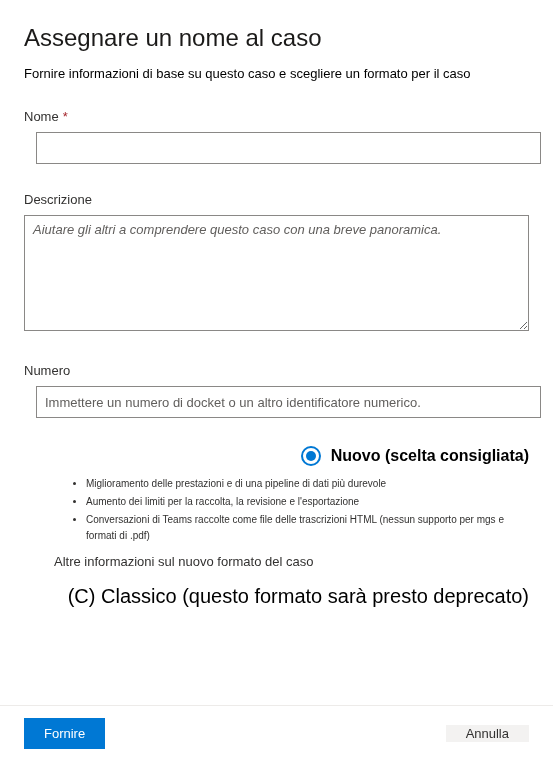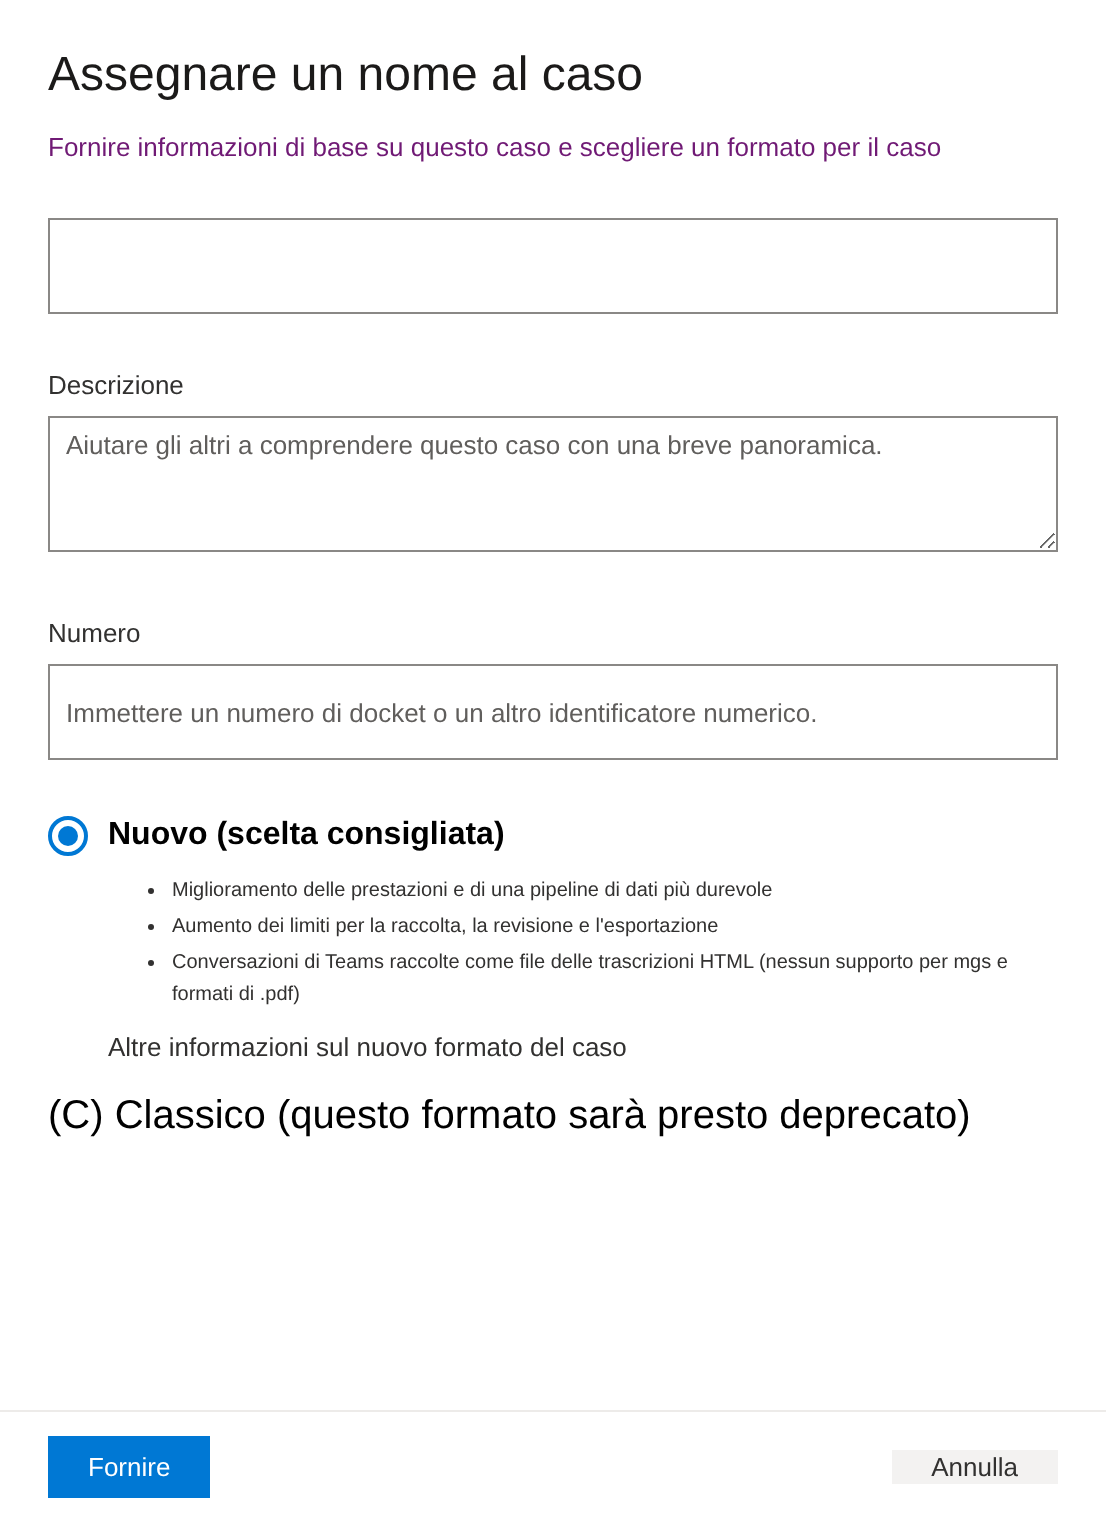--- a/index.html
+++ b/index.html
@@ -13,54 +13,55 @@
     padding: 24px 24px 0 24px;
   }
   .page-title {
     font-size: 24px;
     font-weight: 400;
     color: #1b1a19;
     margin-bottom: 14px;
   }
   .subtitle {
     font-size: 13px;
-    color: #701a75;
+    color: #000000;
     margin-bottom: 28px;
   }
   .field-group { margin-bottom: 28px; }
   .field-label {
     font-size: 13px;
     color: #323130;
     display: block;
     margin-bottom: 8px;
   }
   .required { color: #a4262c; margin-left: 4px; }
   .text-input, .textarea-input {
     width: 100%;
     border: 1px solid #8a8886;
     background: #fff;
     font-family: inherit;
     font-size: 13px;
     padding: 6px 8px;
     outline: none;
   }
-  .text-input { height: 48px; }
-  .textarea-input { height: 68px; resize: both; }
+  .text-input { height: 32px; margin-left: 12px; }
+  .textarea-input { height: 116px; resize: both; font-style: italic; }
   .text-input::placeholder, .textarea-input::placeholder { color: #605e5c; }
   .format-label {
     font-size: 13px;
     color: #323130;
     margin-bottom: 14px;
     display: block;
   }
   .radio-row {
     display: flex;
     align-items: center;
     gap: 10px;
     margin-bottom: 10px;
+    justify-content: flex-end;
   }
   .radio-outer {
     width: 20px; height: 20px;
     border: 2px solid #0078d4;
     border-radius: 50%;
     display: flex; align-items: center; justify-content: center;
     cursor: pointer;
   }
   .radio-inner {
     width: 10px; height: 10px;
@@ -130,20 +131,23 @@
     min-width: 80px;
   }
 </style>
 </head>
 <body>
 
 <h1 class="page-title">Assegnare un nome al caso</h1>
 <div class="subtitle">Fornire informazioni di base su questo caso e scegliere un formato per il caso</div>
 
 <div class="field-group">
+  <label class="field-label">
+    <span>Nome</span><span class="required">*</span>
+  </label>
   <input type="text" class="text-input" value="" style="">
 </div>
 
 <div class="field-group">
   <label class="field-label">Descrizione</label>
   <textarea class="textarea-input" placeholder="Aiutare gli altri a comprendere questo caso con una breve panoramica." style=""></textarea>
 </div>
 
 <div class="field-group">
   <label class="field-label">Numero</label>

